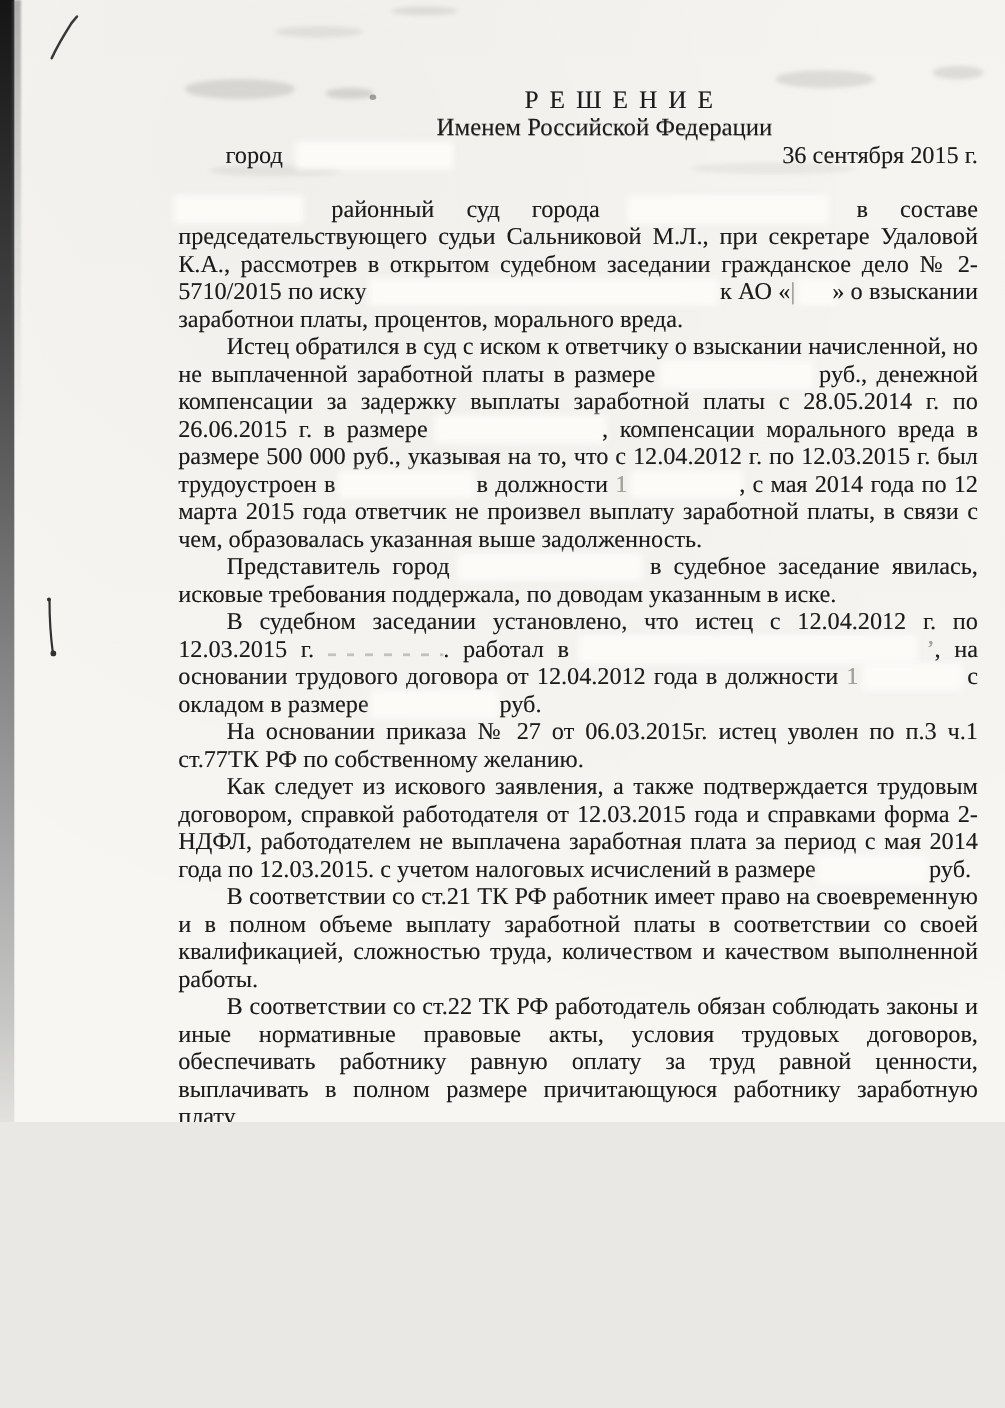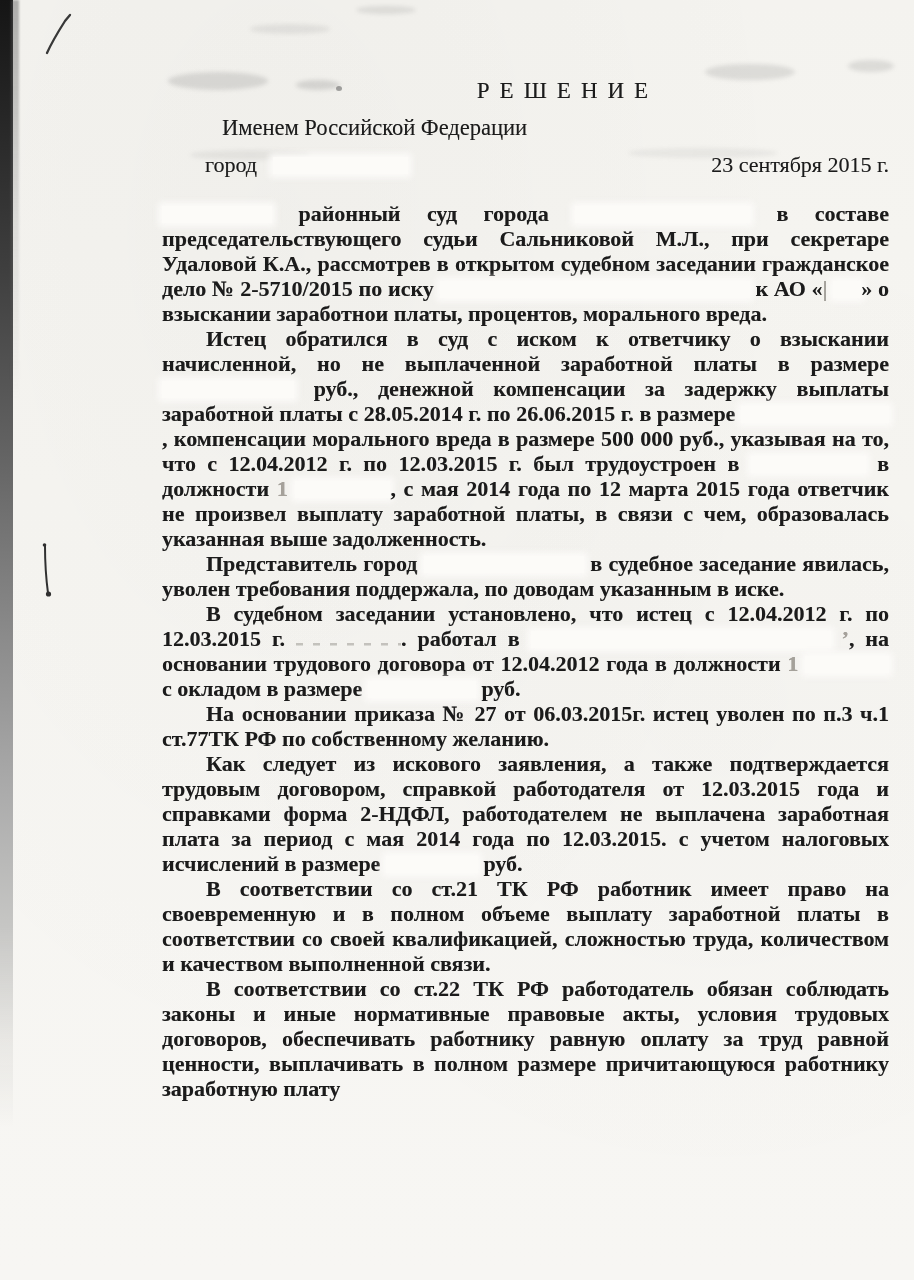--- a/index.html
+++ b/index.html
@@ -5,21 +5,21 @@
   html, body {
     margin: 0;
     padding: 0;
     width: 914px;
     height: 1280px;
     background: #e9e8e5;
   }
   .page {
     position: relative;
     width: 914px;
-    height: 1280px;
+    height: 1020px;
     overflow: hidden;
     background:
       radial-gradient(ellipse at 30% 18%, rgba(0,0,0,0.018), transparent 60%),
       radial-gradient(ellipse at 78% 55%, rgba(0,0,0,0.012), transparent 55%),
       linear-gradient(180deg, #f4f3ef 0%, #f6f5f1 38%, #f7f6f3 100%);
     font-family: "Liberation Serif", "DejaVu Serif", serif;
     color: #1b1b1b;
   }
 
   
@@ -66,43 +66,42 @@
   .doc-title {
     margin: 0;
     font-weight: normal;
     font-size: 23px;
     line-height: 25px;
     letter-spacing: 10px;
     text-align: center;
     padding-left: 84px;
   }
   .doc-subtitle {
-    margin: 12px;
+    margin: 0;
     font-weight: normal;
     font-size: 22.5px;
     line-height: 25px;
-    text-align: left;
+    text-align: center;
     padding-left: 48px;
   }
   .city-row {
     display: flex;
     justify-content: space-between;
     align-items: flex-end;
     line-height: 25px;
   }
   .city-left { margin-left: 43px; white-space: nowrap; }
   .city-left .redaction { margin-left: 16px; }
 
   .body-text { margin-top: 24px; }
 
   p.para {
     margin: 0;
     text-indent: 44px;
     text-align: justify;
-    font-weight: bold;
   }
   p.para.no-indent { text-indent: 0; }
 
   .section-heading {
     margin: 27px 0 30px;
     text-align: center;
     padding-left: 80px;
     line-height: 25px;
   }
 
@@ -158,28 +157,28 @@
   <div class="smudge" style="left:190px; top:150px; width:120px; height:10px; background:rgba(110,110,110,0.10);"></div>
   <div class="smudge" style="left:628px; top:148px; width:150px; height:10px; background:rgba(110,110,110,0.09);"></div>
 
   <div class="content">
 
     <h1 class="doc-title">РЕШЕНИЕ</h1>
     <div class="doc-subtitle">Именем Российской Федерации</div>
 
     <div class="city-row">
       <span class="city-left"><span>город</span><span class="redaction" style="width: 135px; height: 17px; display: inline-block; vertical-align: -2px;"></span></span>
-      <span class="doc-date">23 сентября 2015 г.</span>
+      <span class="doc-date">36 сентября 2015 г.</span>
     </div>
 
     <div class="body-text">
         <p class="para no-indent"><span class="redaction" style="width: 110px;"></span> <span class="text-run">районный суд города</span> <span class="redaction" style="width: 175px;"></span> <span class="text-run">в составе председательствующего судьи Сальниковой М.Л., при секретаре Удаловой К.А., рассмотрев в открытом судебном заседании гражданское дело № 2-5710/2015 по иску</span> <span class="redaction" style="width: 310px;"></span> <span class="text-run">к АО «</span><span class="ghost">|</span> <span class="redaction" style="width: 28px;"></span><span class="text-run">» о взыскании заработнои платы, процентов, морального вреда.</span></p>
         <p class="para"><span class="text-run">Истец обратился в суд с иском к ответчику о взыскании начисленной, но не выплаченной заработной платы в размере</span> <span class="redaction" style="width: 132px;"></span> <span class="text-run">руб., денежной компенсации за задержку выплаты заработной платы с 28.05.2014 г. по 26.06.2015 г. в размере</span> <span class="redaction" style="width: 148px;"></span><span class="text-run">, компенсации морального вреда в размере 500 000 руб., указывая на то, что с 12.04.2012 г. по 12.03.2015 г. был трудоустроен в</span> <span class="redaction" style="width: 115px;"></span> <span class="text-run">в должности</span> <span class="ghost">1</span> <span class="redaction" style="width: 95px;"></span><span class="text-run">, с мая 2014 года по 12 марта 2015 года ответчик не произвел выплату заработной платы, в связи с чем, образовалась указанная выше задолженность.</span></p>
-        <p class="para"><span class="text-run">Представитель город</span> <span class="redaction" style="width: 160px;"></span> <span class="text-run">в судебное заседание явилась, уволен требования поддержала, по доводам указанным в иске.</span></p>
+        <p class="para"><span class="text-run">Представитель город</span> <span class="redaction" style="width: 160px;"></span> <span class="text-run">в судебное заседание явилась, исковые требования поддержала, по доводам указанным в иске.</span></p>
         <p class="para"><span class="text-run">В судебном заседании установлено, что истец с 12.04.2012 г. по 12.03.2015 г.</span> <span class="erasure" style="width: 105px;"></span><span class="text-run">. работал в</span> <span class="redaction" style="width: 300px;"></span> <span class="ghost">’</span><span class="text-run">, на основании трудового договора от 12.04.2012 года в должности</span> <span class="ghost">1</span> <span class="redaction" style="width: 84px;"></span> <span class="text-run">с окладом в размере</span> <span class="redaction" style="width: 108px;"></span> <span class="text-run">руб.</span></p>
         <p class="para"><span class="text-run">На основании приказа № 27 от 06.03.2015г. истец уволен по п.3 ч.1 ст.77ТК РФ по собственному желанию.</span></p>
         <p class="para"><span class="text-run">Как следует из искового заявления, а также подтверждается трудовым договором, справкой работодателя от 12.03.2015 года и справками форма 2-НДФЛ, работодателем не выплачена заработная плата за период с мая 2014 года по 12.03.2015. с учетом налоговых исчислений в размере</span> <span class="redaction" style="width: 92px;"></span> <span class="text-run">руб.</span></p>
-        <p class="para"><span class="text-run">В соответствии со ст.21 ТК РФ работник имеет право на своевременную и в полном объеме выплату заработной платы в соответствии со своей квалификацией, сложностью труда, количеством и качеством выполненной связи.</span></p>
+        <p class="para"><span class="text-run">В соответствии со ст.21 ТК РФ работник имеет право на своевременную и в полном объеме выплату заработной платы в соответствии со своей квалификацией, сложностью труда, количеством и качеством выполненной работы.</span></p>
         <p class="para"><span class="text-run">В соответствии со ст.22 ТК РФ работодатель обязан соблюдать законы и иные нормативные правовые акты, условия трудовых договоров, обеспечивать работнику равную оплату за труд равной ценности, выплачивать в полном размере причитающуюся работнику заработную плату</span></p>
       </div>
 
   </div>
 </div>
 
 </body></html>

